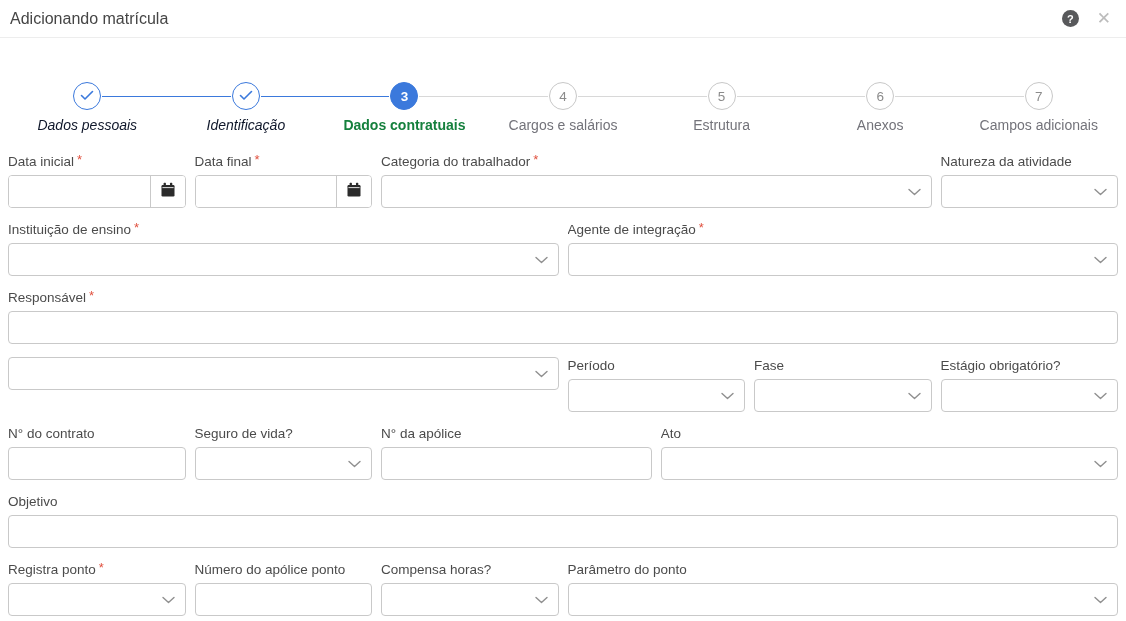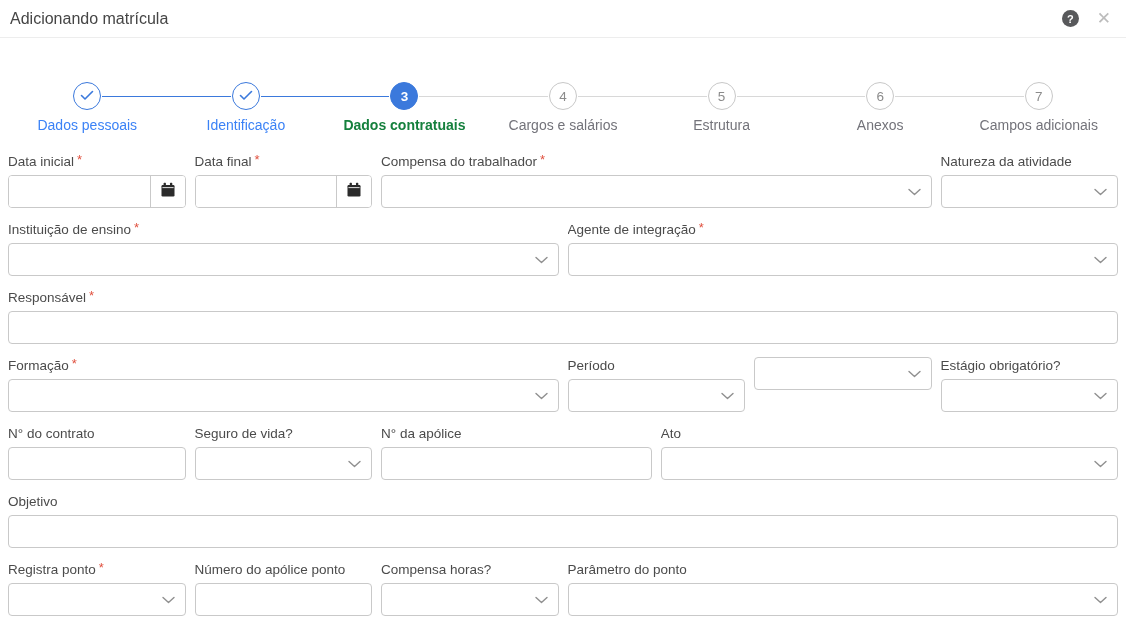--- a/index.html
+++ b/index.html
@@ -27,21 +27,21 @@
   .step::before { left:0; }
   .step::after  { right:0; }
   .step:first-child::before, .step:last-child::after { display:none; }
   .step.completed::before, .step.completed::after, .step.active::before { background:#3b79dc; }
   .circle { width:28px; height:28px; border-radius:50%; background:#fff;
             border:1.5px solid #c8c8c8; display:flex; align-items:center; justify-content:center;
             z-index:1; font-size:13.5px; color:#8b8b8b; }
   .step.completed .circle { border-color:#3b79dc; }
   .step.active .circle { background:#3b79dc; border-color:#3b79dc; color:#fff; font-weight:bold; }
   .step-label { margin-top:7px; font-size:14px; color:#73737a; }
-  .step.completed .step-label { color:#3b82f6; }
+  .step.completed .step-label { color:#0f172a;font-style:italic; }
   .step.active .step-label { color:#15803d; font-weight:bold; }
 
   
   .fields { display:grid; grid-template-columns:repeat(12,1fr);
             column-gap:9px; row-gap:13px; margin:20px 8px 0; }
   .s2 { grid-column:span 2; } .s3 { grid-column:span 3; } .s5 { grid-column:span 5; }
   .s6 { grid-column:span 6; } .s12 { grid-column:span 12; }
   .flabel { display:block; font-size:13.5px; line-height:17px; color:#4b4b4b; margin-bottom:5px;
             white-space:nowrap; overflow:hidden; }
   .req { color:#e0513f; margin-left:3px; position:relative; top:-2px; font-size:13px; }
@@ -157,21 +157,21 @@
               <rect x="3.6" y="0.8" width="2.3" height="3.6" rx="0.6" fill="#2b2b2b"></rect>
               <rect x="10" y="0.8" width="2.3" height="3.6" rx="0.6" fill="#2b2b2b"></rect>
               <rect x="2.4" y="5.1" width="11.2" height="1" fill="#ffffff" opacity="0.85"></rect>
             </svg>
         </span>
       </div>
     </div>
   </div>
 
   <div class="field s6">
-    <span class="flabel"><span>Compensa do trabalhador</span><span class="req">*</span></span>
+    <span class="flabel"><span>Categoria do trabalhador</span><span class="req">*</span></span>
     <div class="control">
       <select class="sel"></select>
       <span class="chev">
           <svg width="13" height="8" viewBox="0 0 13 8">
             <path d="M1 1.5 L6.5 6.5 L12 1.5" fill="none" stroke="#8f8f8f" stroke-width="1.4" stroke-linecap="round" stroke-linejoin="round"></path>
           </svg>
         </span>
     </div>
   </div>
 
@@ -212,21 +212,20 @@
   </div>
 
   <div class="field s12">
     <span class="flabel"><span>Responsável</span><span class="req">*</span></span>
     <div class="control">
       <input class="text" type="text" value="" style="">
     </div>
   </div>
 
   <div class="field s6">
-    <span class="flabel"><span>Formação</span><span class="req">*</span></span>
     <div class="control">
       <select class="sel"></select>
       <span class="chev">
           <svg width="13" height="8" viewBox="0 0 13 8">
             <path d="M1 1.5 L6.5 6.5 L12 1.5" fill="none" stroke="#8f8f8f" stroke-width="1.4" stroke-linecap="round" stroke-linejoin="round"></path>
           </svg>
         </span>
     </div>
   </div>
 
@@ -236,20 +235,21 @@
       <select class="sel"></select>
       <span class="chev">
           <svg width="13" height="8" viewBox="0 0 13 8">
             <path d="M1 1.5 L6.5 6.5 L12 1.5" fill="none" stroke="#8f8f8f" stroke-width="1.4" stroke-linecap="round" stroke-linejoin="round"></path>
           </svg>
         </span>
     </div>
   </div>
 
   <div class="field s2">
+    <span class="flabel"><span>Fase</span></span>
     <div class="control">
       <select class="sel"></select>
       <span class="chev">
           <svg width="13" height="8" viewBox="0 0 13 8">
             <path d="M1 1.5 L6.5 6.5 L12 1.5" fill="none" stroke="#8f8f8f" stroke-width="1.4" stroke-linecap="round" stroke-linejoin="round"></path>
           </svg>
         </span>
     </div>
   </div>
 

